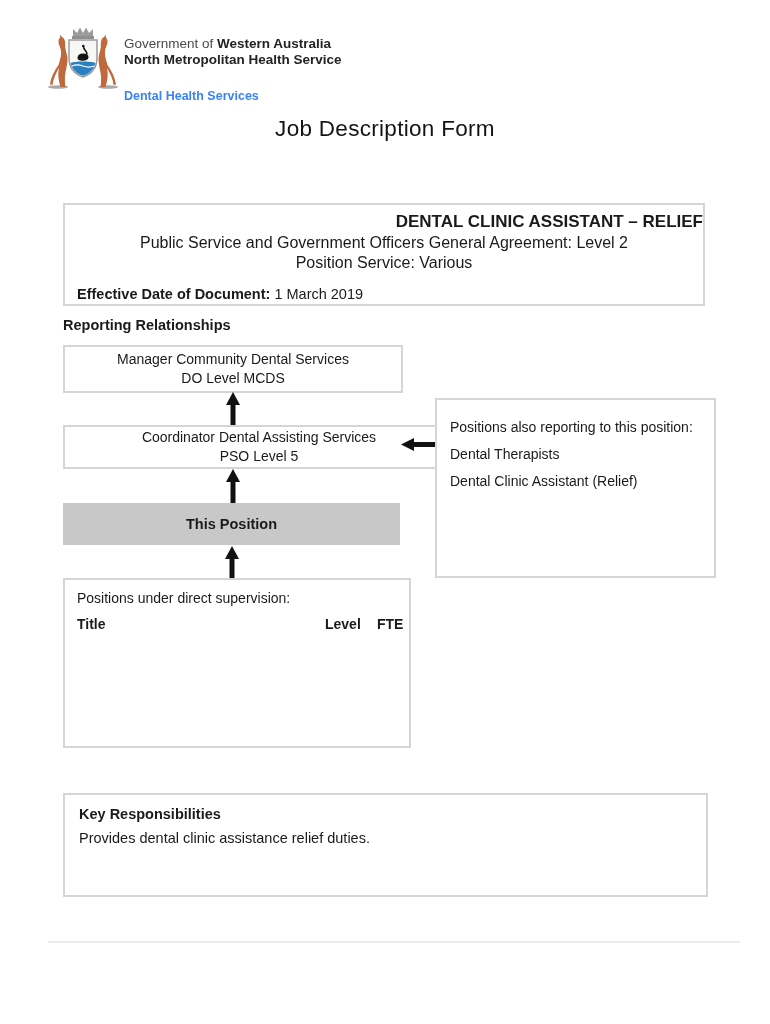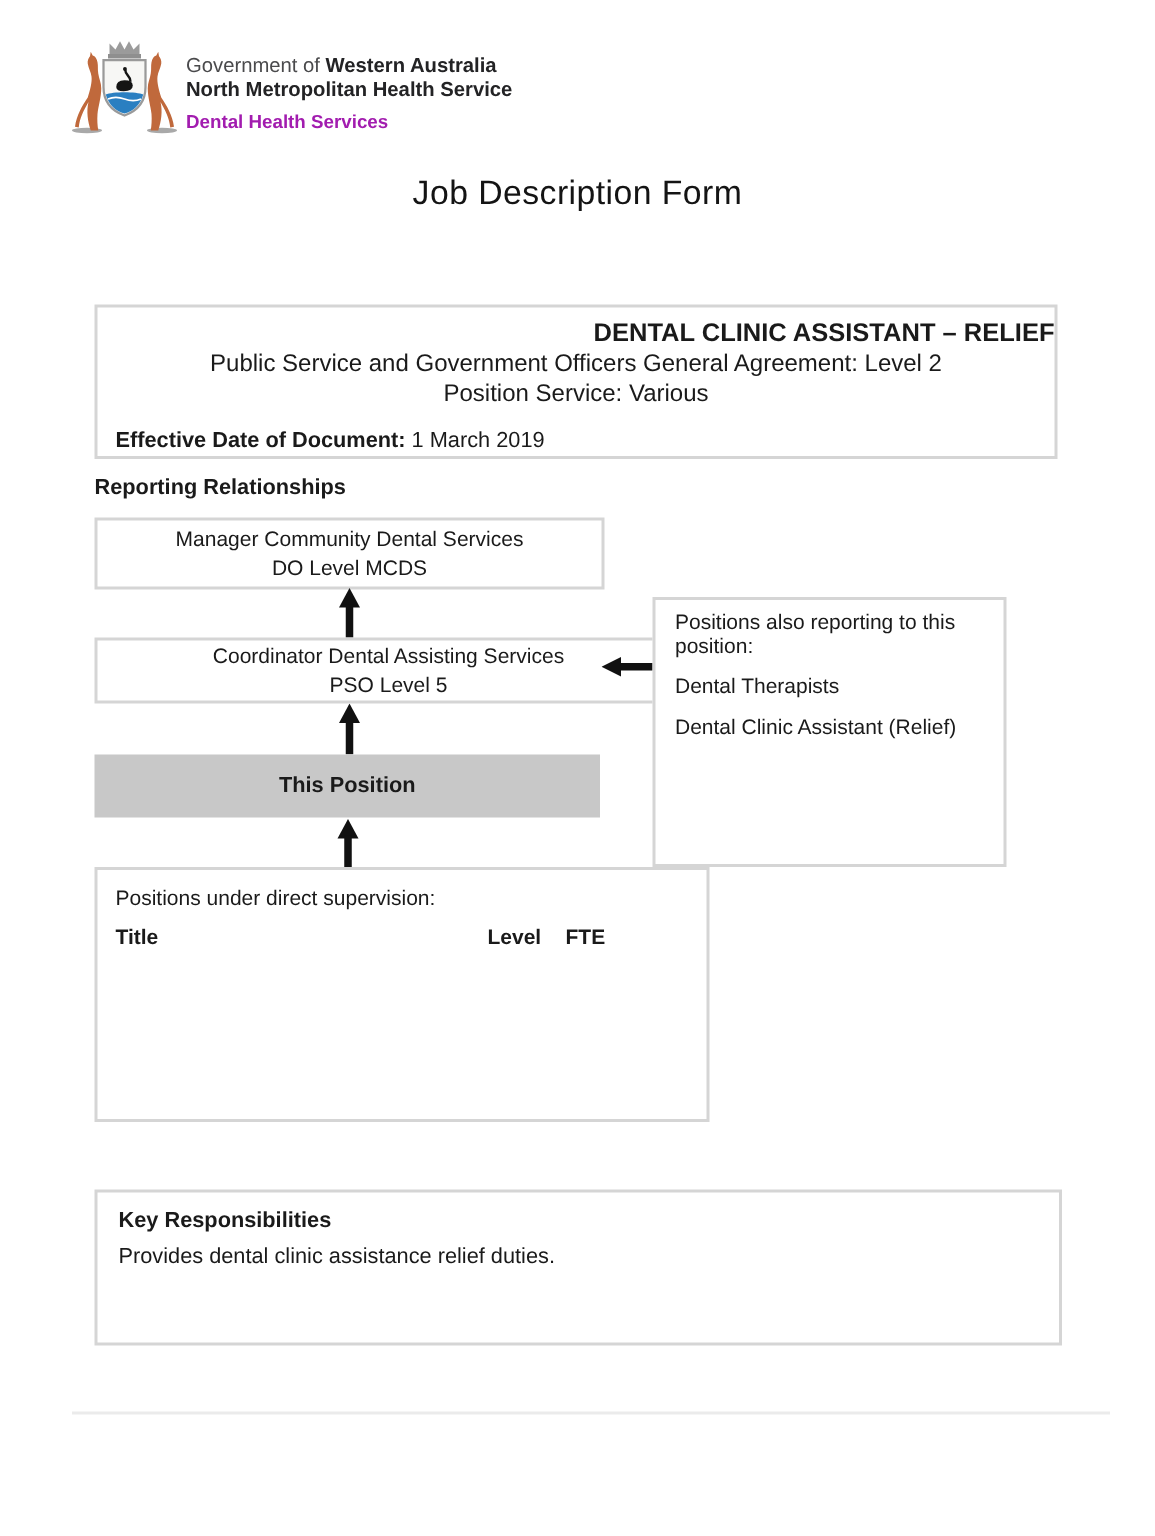--- a/index.html
+++ b/index.html
@@ -5,21 +5,21 @@
   html,body{margin:0;padding:0;background:#ffffff;}
   .page{position:relative;width:770px;height:1024px;background:#ffffff;overflow:hidden;
         font-family:Liberation Sans, sans-serif;color:#1a1a1a;border-radius:28px;}
   .abs{position:absolute;}
 
   
   .logo-text{position:absolute;left:124px;top:36px;line-height:16px;}
   .logo-line1{font-size:13.5px;color:#4a4a4c;}
   .logo-line1 b{color:#232325;}
   .logo-line2{font-size:13.5px;font-weight:bold;color:#232325;}
-  .logo-line3{font-size:12.5px;font-weight:bold;color:#a21caf;margin-top:5px;}
+  .logo-line3{font-size:12.5px;font-weight:bold;color:#3b82f6;margin-top:20px;}
 
   .doc-title{position:absolute;left:0;top:116px;width:100%;text-align:center;
              font-size:22.5px;letter-spacing:.3px;color:#141414;}
 
   
   .bordered{border:2px solid #d5d5d5;background:#ffffff;box-sizing:border-box;}
   .pos-box{left:63px;top:203px;width:642px;height:103px;}
   .pos-box .title{margin-top:7px;text-align:right;font-weight:bold;font-size:17px;}
   .pos-box .sub{text-align:center;font-size:16px;margin-top:2px;}
   .pos-box .eff{margin:14px 0 0 12px;font-size:14.5px;}
@@ -27,24 +27,24 @@
   .section-heading{left:63px;top:317px;font-size:14.5px;font-weight:bold;}
 
   .org-box{display:flex;flex-direction:column;justify-content:center;text-align:center;
            font-size:14px;line-height:19px;}
   .manager-box{left:63px;top:345px;width:340px;height:48px;}
   .coordinator-box{left:63px;top:425px;width:392px;height:44px;}
   .this-position{left:63px;top:503px;width:337px;height:42px;background:#c8c8c8;
                  display:flex;align-items:center;justify-content:center;
                  font-weight:bold;font-size:14.5px;}
 
-  .also-box{left:435px;top:398px;width:236px;height:180px;padding:6px 13px;font-size:14px;}
+  .also-box{left:435px;top:398px;width:281px;height:180px;padding:19px 13px;font-size:14px;}
   .also-box .line{margin-bottom:11px;}
 
-  .sup-box{left:63px;top:578px;width:410px;height:170px;font-size:14px;}
+  .sup-box{left:63px;top:578px;width:348px;height:170px;font-size:14px;}
   .sup-head{position:absolute;left:12px;top:10px;}
   .sup-col{position:absolute;top:36px;font-weight:bold;}
   .sup-col.c1{left:12px;}
   .sup-col.c2{left:260px;}
   .sup-col.c3{left:312px;}
 
   .key-box{left:63px;top:793px;width:645px;height:104px;padding:11px 14px;box-sizing:border-box;}
   .key-box .h{font-weight:bold;font-size:14.5px;}
   .key-box .t{font-size:14.5px;margin-top:8px;}
 

